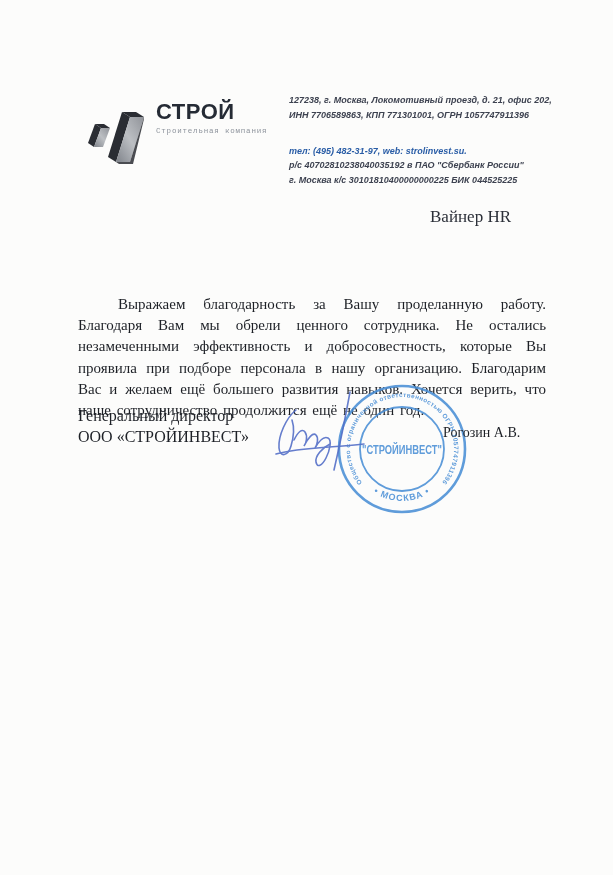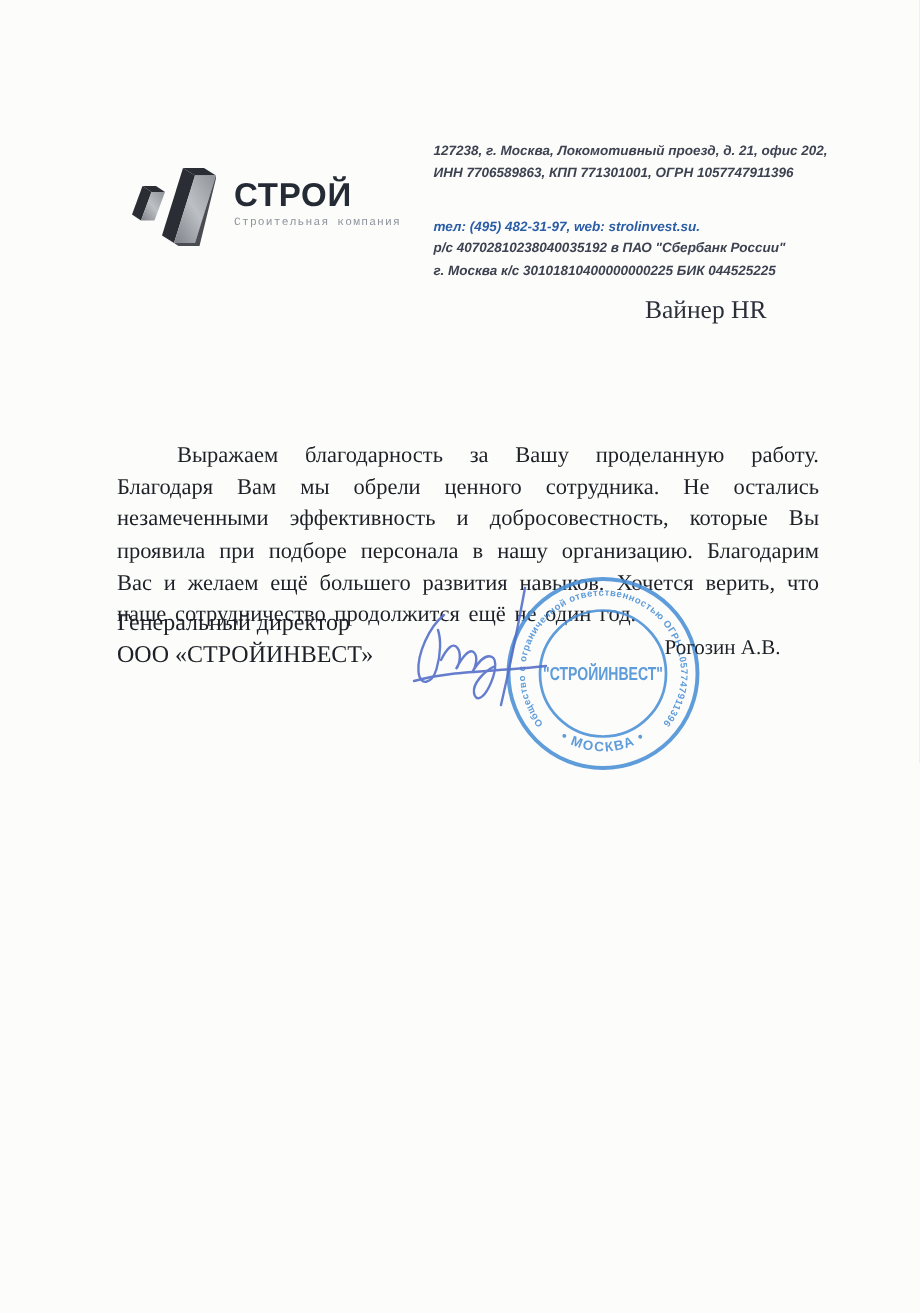--- a/index.html
+++ b/index.html
@@ -8,21 +8,21 @@
     width: 613px; height: 875px;
     margin: 0 auto;
     background: #fcfcfb;
     overflow: hidden;
     font-family: "Liberation Serif", serif;
     color: #1e2126;
   }
 
   
   .logo-mark { position: absolute; left: 86px; top: 100px; }
-  .logo-text { position: absolute; left: 156px; top: 119px; }
+  .logo-text { position: absolute; left: 156px; top: 101px; }
   .logo-line {
     font-family: "Liberation Sans", sans-serif;
     font-weight: bold;
     font-size: 22px;
     line-height: 22px;
     letter-spacing: 0.5px;
     color: #252b35;
   }
   .logo-tagline {
     margin-top: 4px;
@@ -40,21 +40,21 @@
     font-size: 9px;
     line-height: 14.8px;
     color: #3d4250;
     white-space: nowrap;
   }
   .info-line { display: block; }
   .info-line.blue { color: #2a5da6; margin-top: 21px; }
 
   
   .recipient {
-    position: absolute; left: 430px; top: 197px;
+    position: absolute; left: 430px; top: 207px;
     font-size: 17px; color: #2b2f38;
   }
 
   
   .letter-body {
     position: absolute; left: 78px; top: 279px; width: 468px;
     font-size: 15px;
     line-height: 21.2px;
     text-align: justify;
     text-indent: 40px;

